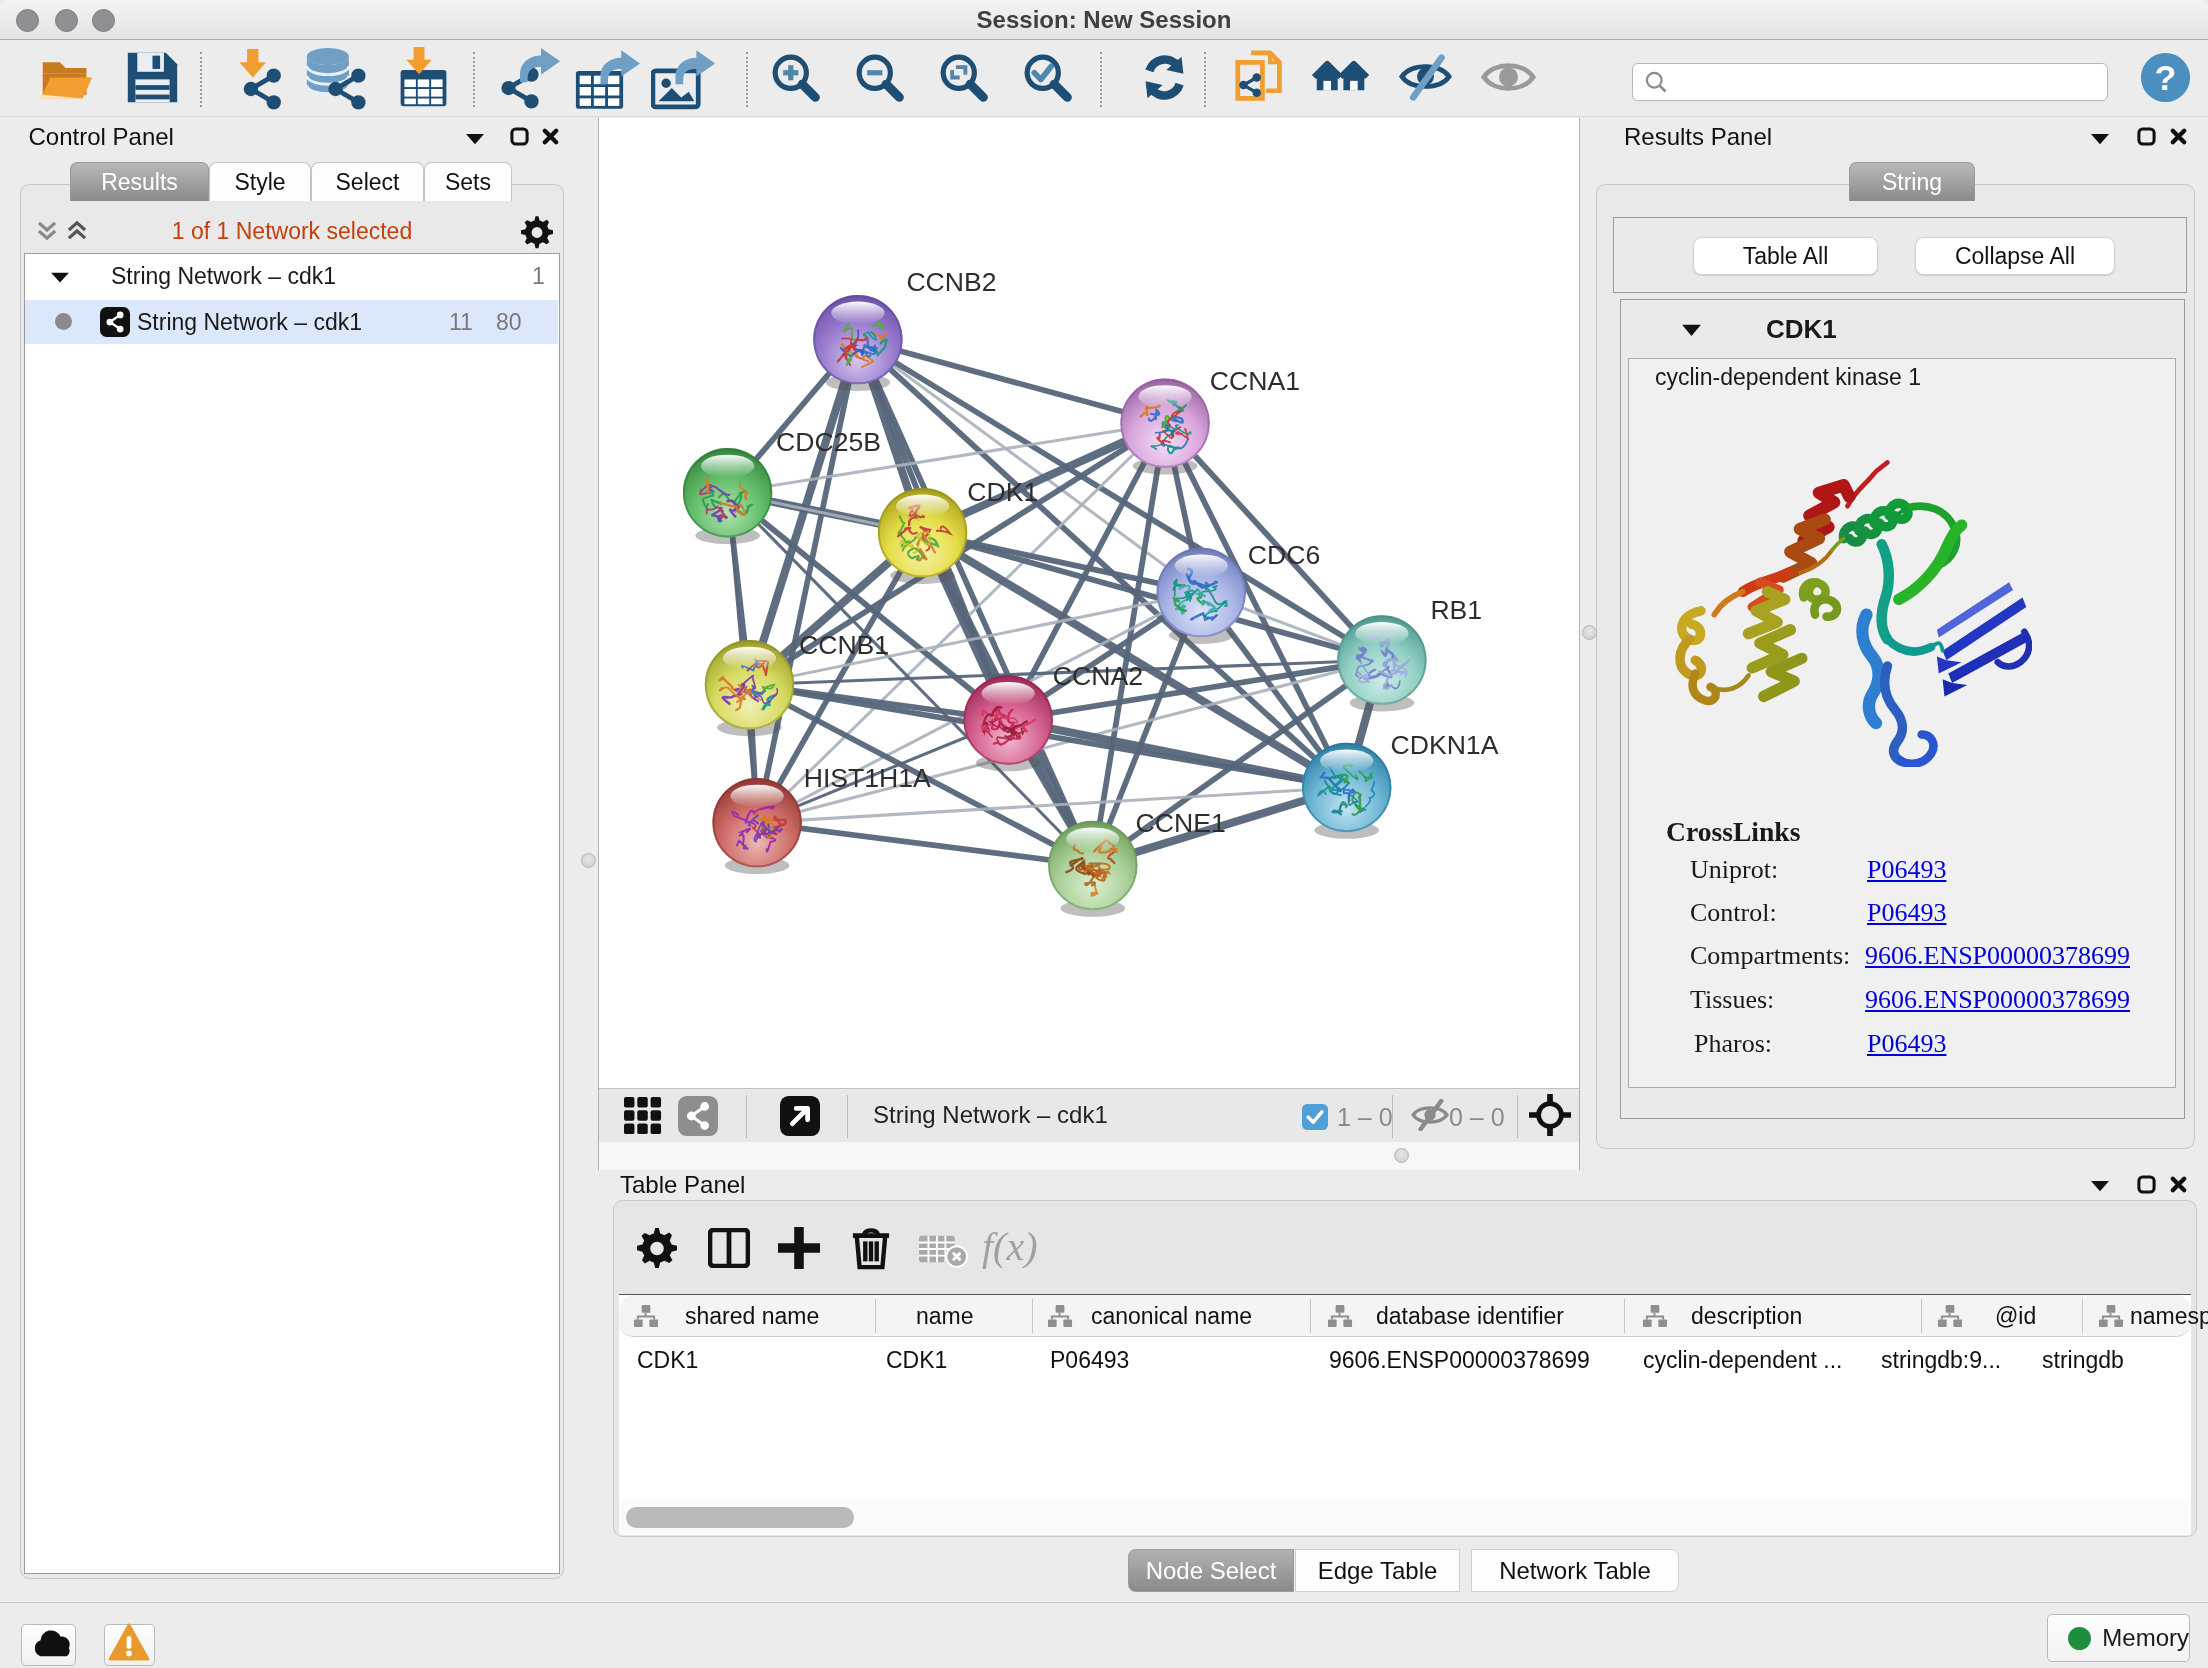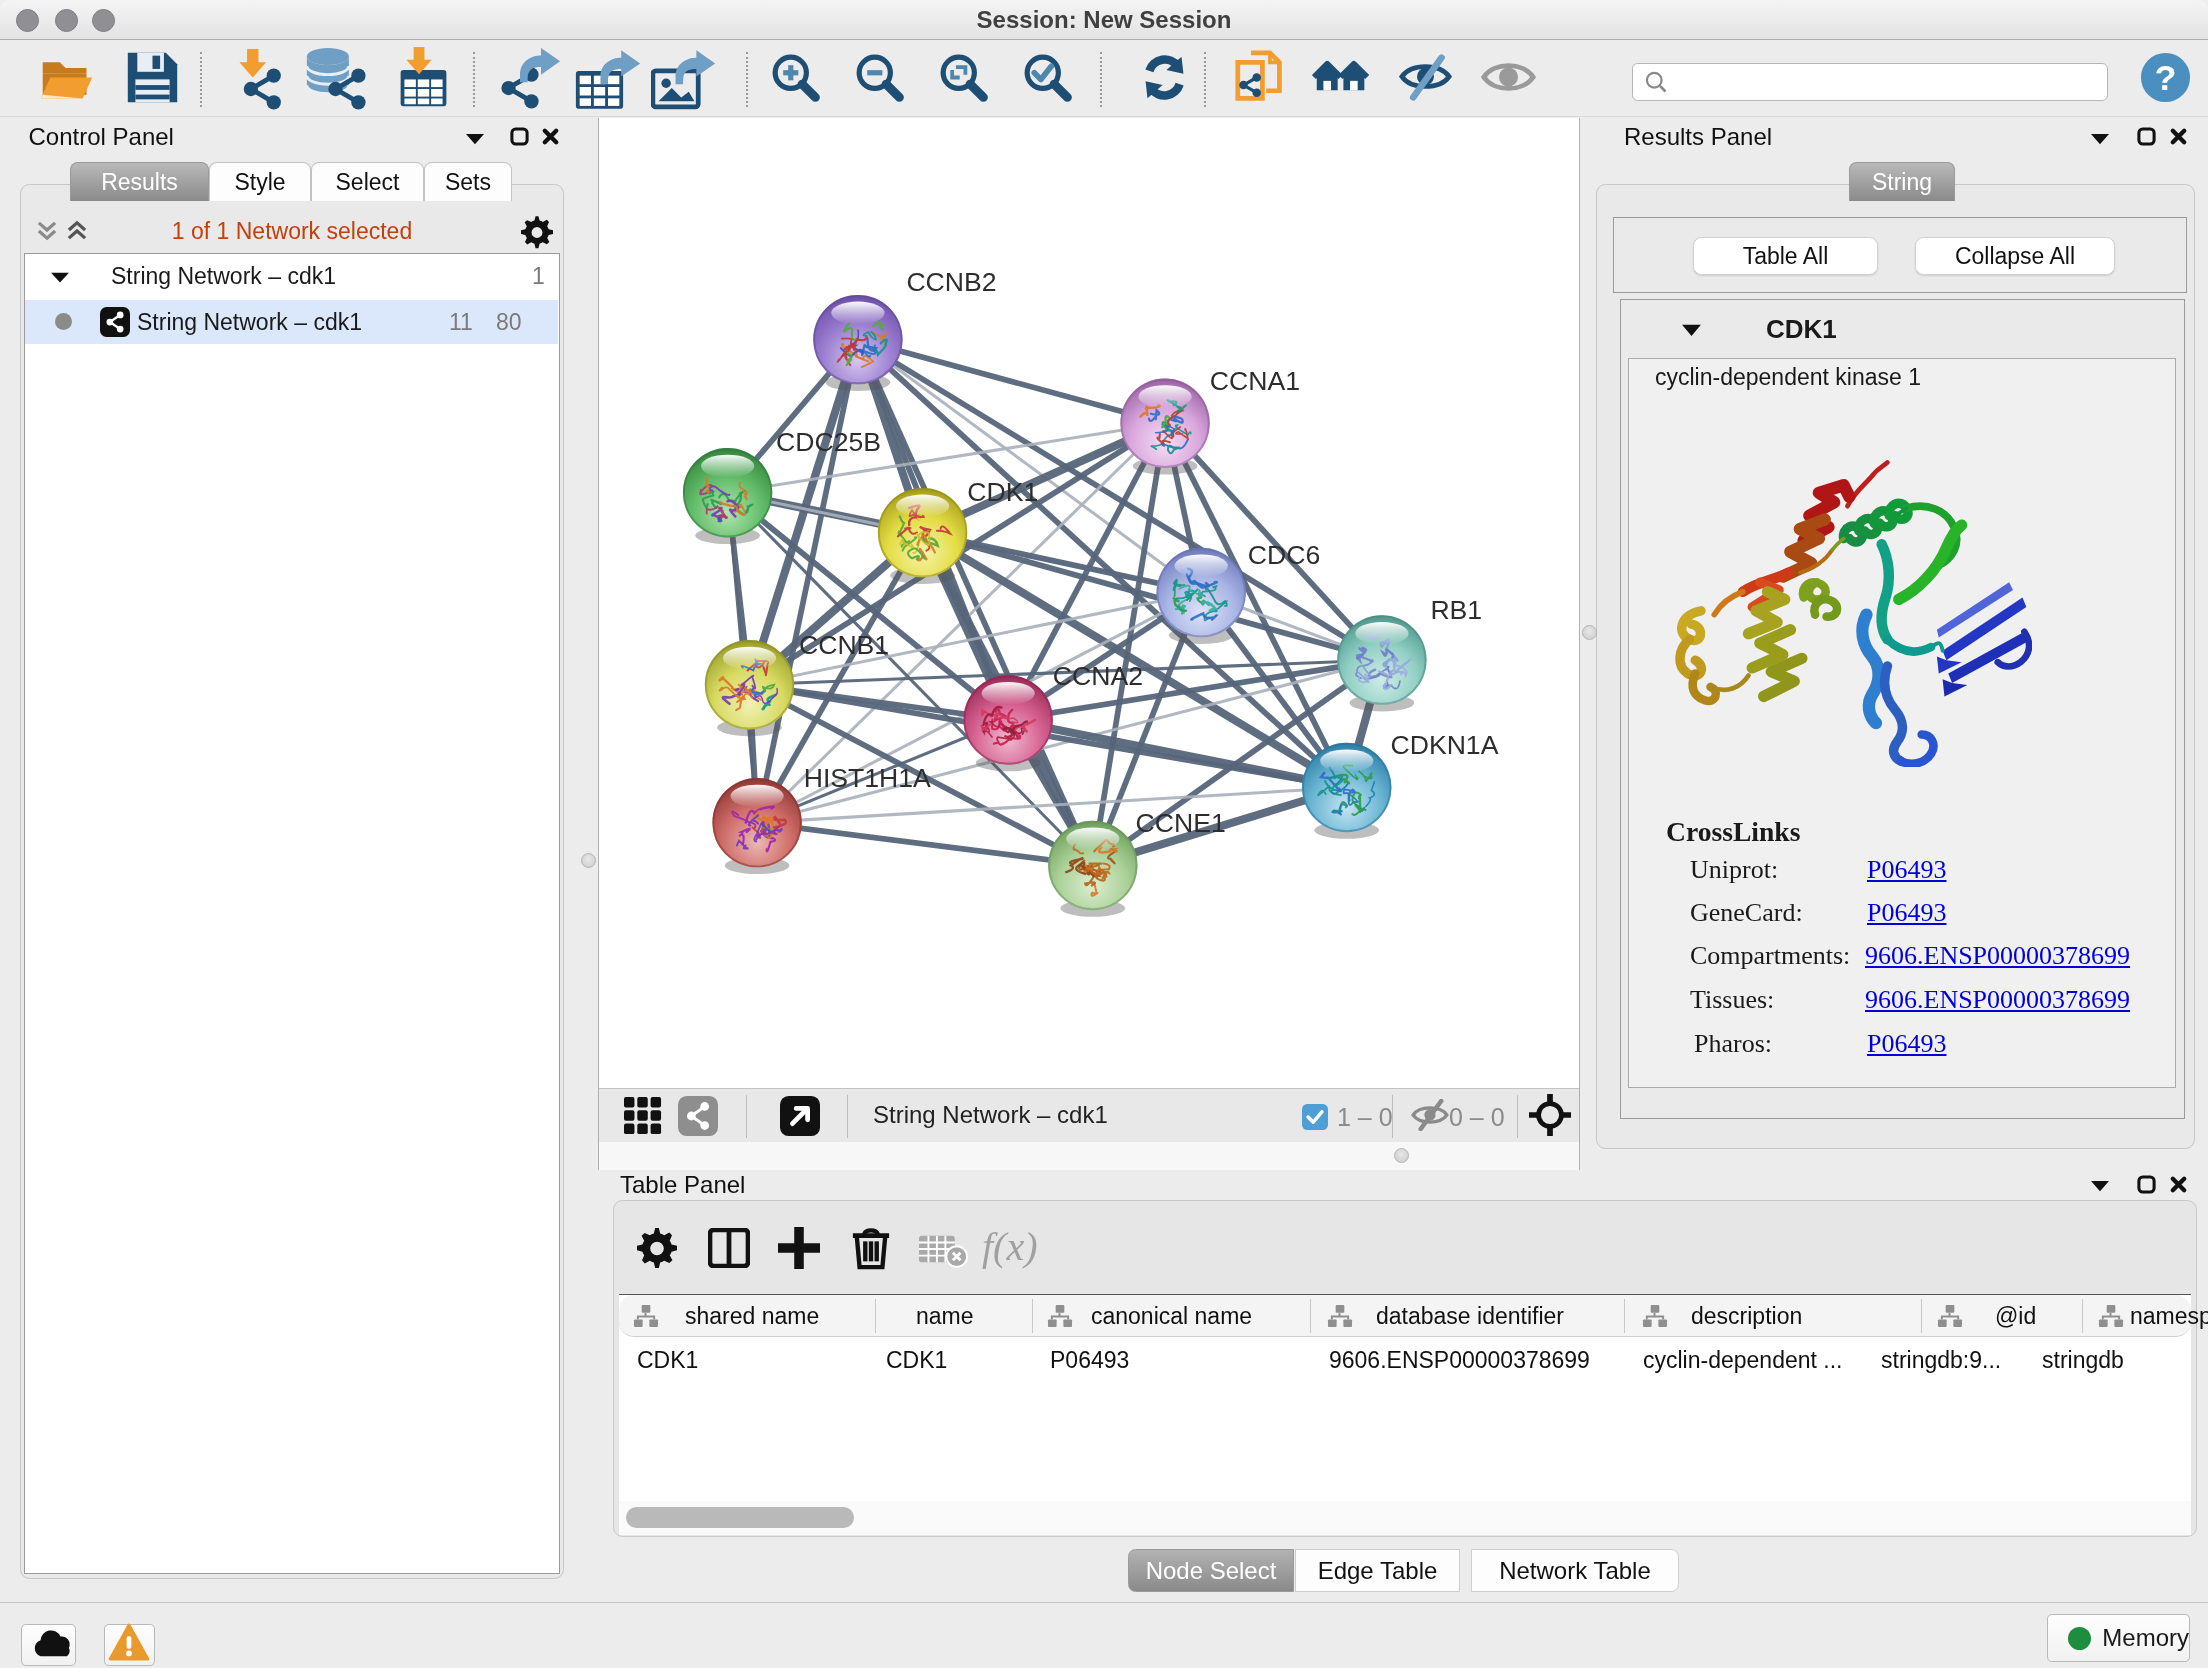--- a/index.html
+++ b/index.html
@@ -754,21 +754,21 @@
   <div class="nt-sep" style="left:793px"></div>
   <div class="nt-sep" style="left:918px"></div>
 </div>
 <div id="net-strip"></div>
 <div class="handle" style="left:581px;top:853px;"></div>
 <div class="handle" style="left:1582px;top:625px;"></div>
 <div class="handle" style="left:1394px;top:1148px;"></div>
 
 <div id="rpanel"></div>
 <div class="paneltitle" style="left:1624px;top:123px;">Results Panel</div>
-<div class="tab sel" style="left:1849px; top:162px; width:106px;">String</div>
+<div class="tab sel" style="left:1849px; top:162px; width:126px;">String</div>
 <div id="rp-container"></div>
 <div id="rp-box1"></div>
 <div class="wbtn" style="left:1693px;top:237px;width:185px;height:38px;z-index:4;">Table All</div>
 <div class="wbtn" style="left:1915px;top:237px;width:200px;height:38px;z-index:4;">Collapse All</div>
 <div id="rp-box2"></div>
 <svg width="23" height="16" viewBox="0 0 24 17" style="position:absolute;left:1680px;top:322px;z-index:4;">
     <path d="M2 3 L22 3 L12 15 Z" fill="#111"></path>
   </svg>
 <div class="abs" style="left:1766px;top:314px;font-size:26px;font-weight:bold;z-index:4;">CDK1</div>
 <div id="rp-inner"></div>
@@ -807,21 +807,21 @@
       <path d="M238 230 C232 248 236 264 246 276 C256 288 256 300 248 310 C242 318 244 326 252 330" stroke="#2c5fc0" stroke-width="10" fill="none" stroke-linecap="round" stroke-linejoin="round" stroke-opacity="1.0"></path>
       <path d="M252 330 C264 336 278 332 284 322 C290 312 284 302 274 302" stroke="#2a55d0" stroke-width="9" fill="none" stroke-linecap="round" stroke-linejoin="round" stroke-opacity="1.0"></path>
       <path d="M146 132 C160 128 172 120 180 108" stroke="#b66a14" stroke-width="4" fill="none" stroke-linecap="round" stroke-linejoin="round" stroke-opacity="1.0"></path>
       <path d="M180 108 C186 100 190 98 192 96" stroke="#7f9a1a" stroke-width="4" fill="none" stroke-linecap="round" stroke-linejoin="round" stroke-opacity="1.0"></path>
       <path d="M246 72 C252 68 256 66 258 64" stroke="#14963c" stroke-width="4" fill="none" stroke-linecap="round" stroke-linejoin="round" stroke-opacity="1.0"></path>
       <path d="M284 210 C290 206 294 202 296 214" stroke="#0f9a90" stroke-width="4" fill="none" stroke-linecap="round" stroke-linejoin="round" stroke-opacity="1.0"></path>
     </svg></div>
 <div class="abs serif" style="left:1666px;top:816px;font-size:27.6px;font-weight:bold;z-index:4;">CrossLinks</div>
 <div class="abs serif" style="left:1690px;top:855px;font-size:26px;z-index:4;">Uniprot:</div>
 <div class="abs serif link" style="left:1867px;top:855px;font-size:26px;z-index:4;">P06493</div>
-<div class="abs serif" style="left:1690px;top:898px;font-size:26px;z-index:4;">GeneCard:</div>
+<div class="abs serif" style="left:1690px;top:898px;font-size:26px;z-index:4;">Control:</div>
 <div class="abs serif link" style="left:1867px;top:898px;font-size:26px;z-index:4;">P06493</div>
 <div class="abs serif" style="left:1690px;top:941px;font-size:26px;z-index:4;">Compartments:</div>
 <div class="abs serif link" style="left:1865px;top:941px;font-size:26px;z-index:4;">9606.ENSP00000378699</div>
 <div class="abs serif" style="left:1690px;top:985px;font-size:26px;z-index:4;">Tissues:</div>
 <div class="abs serif link" style="left:1865px;top:985px;font-size:26px;z-index:4;">9606.ENSP00000378699</div>
 <div class="abs serif" style="left:1694px;top:1029px;font-size:26px;z-index:4;">Pharos:</div>
 <div class="abs serif link" style="left:1867px;top:1029px;font-size:26px;z-index:4;">P06493</div>
 
 <div id="tpanel"></div>
 <div class="paneltitle" style="left:620px;top:1171px;">Table Panel</div>

